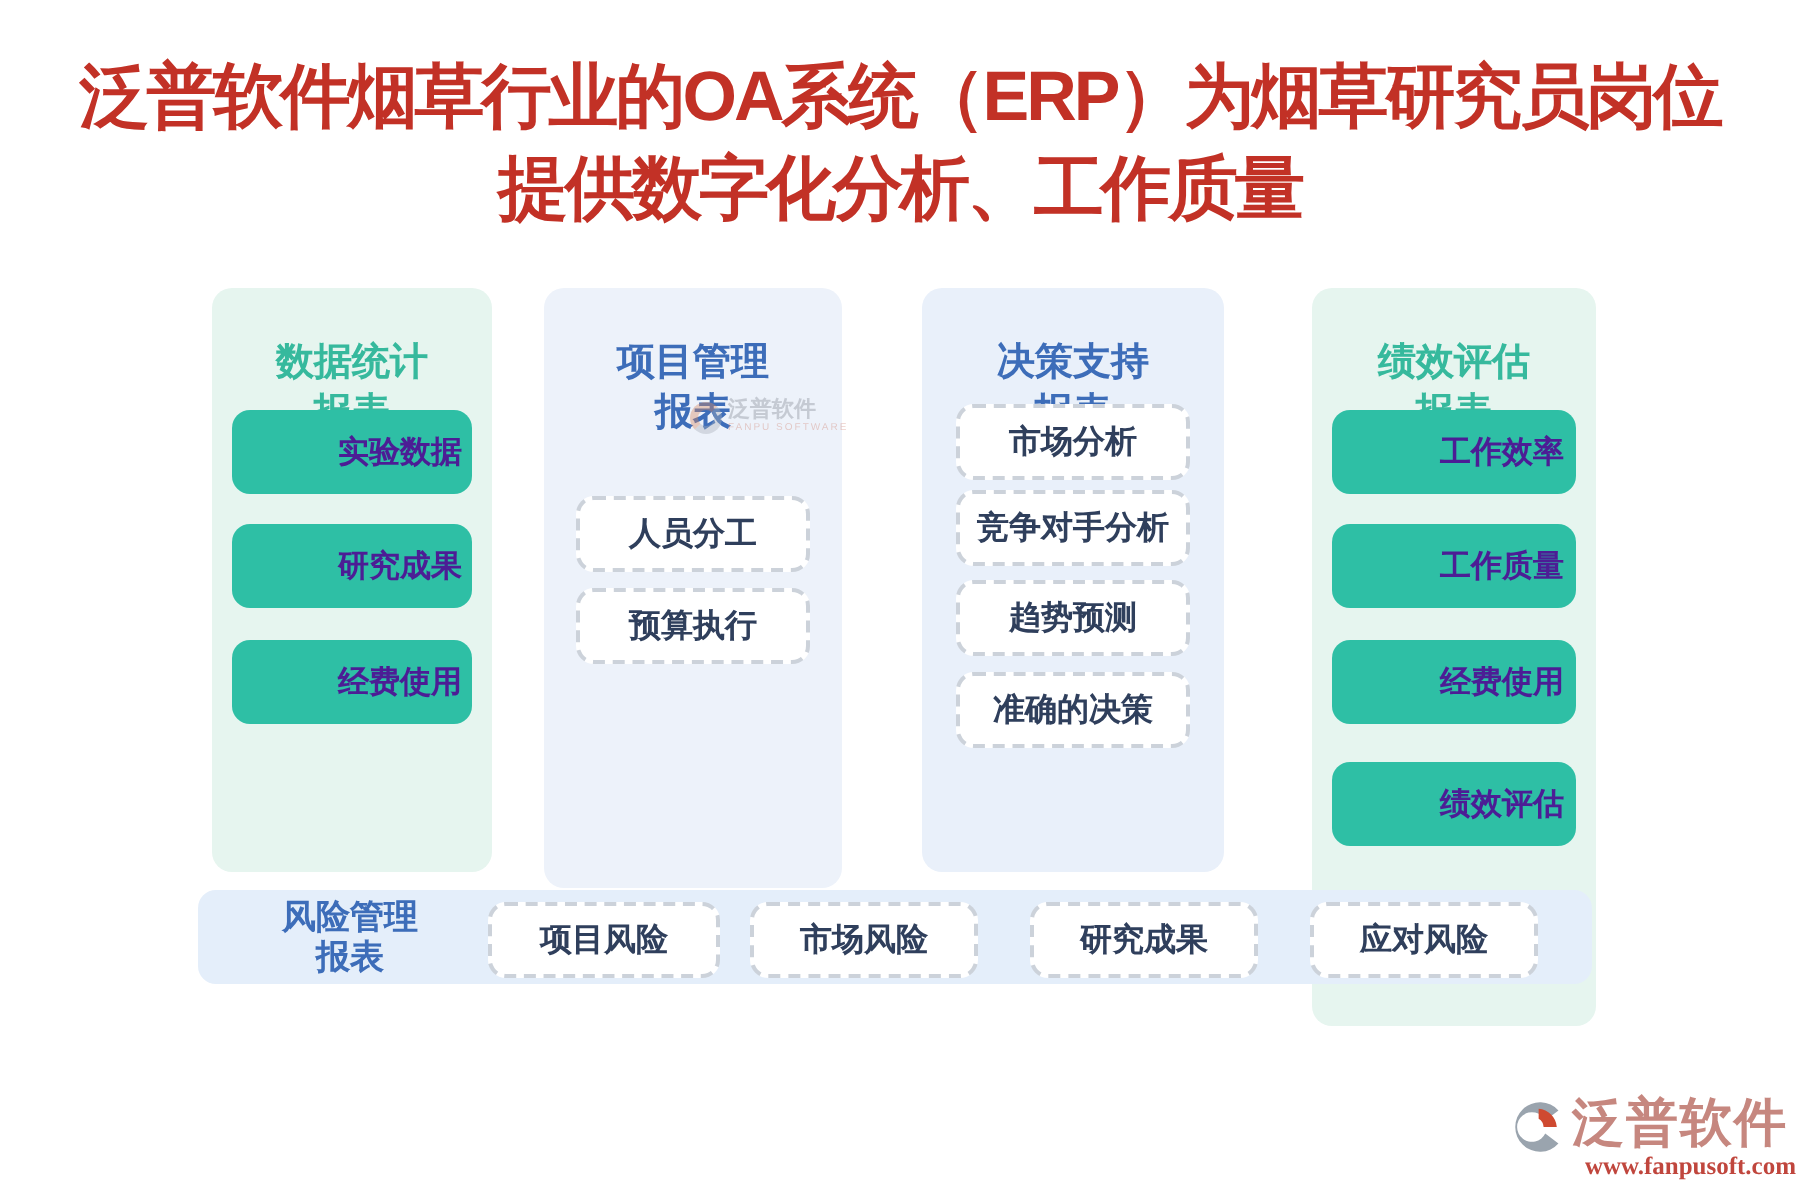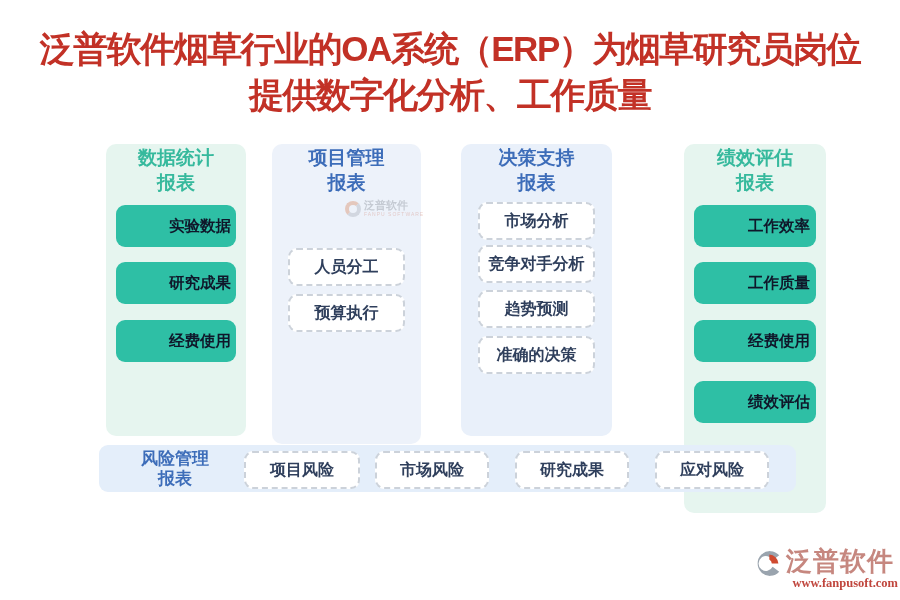--- a/index.html
+++ b/index.html
@@ -11,31 +11,31 @@
   .title{
     position:absolute;top:26px;left:0;width:100%;text-align:center;
     font-weight:900;font-size:35px;line-height:46px;letter-spacing:-1.5px;
     color:var(--title-red,#c23126);
   }
   
   .panel{position:absolute;top:144px;border-radius:10px;}
   #p1{left:106px;width:140px;height:292px;background:var(--mint-panel,#e6f5ef);}
   #p2{left:272px;width:149px;height:300px;background:var(--blue-panel-2,#edf2fa);}
   #p3{left:461px;width:151px;height:292px;background:var(--blue-panel-3,#e9f0fa);}
-  #p4{left:684px;width:142px;height:369px;background:var(--mint-panel,#e6f5ef);}
-  .ph{padding-top:1px;text-align:center;font-size:19px;font-weight:bold;line-height:25px;}
+  #p4{left:656px;width:142px;height:369px;background:var(--mint-panel,#e6f5ef);}
+  .ph{padding-top:25px;text-align:center;font-size:19px;font-weight:bold;line-height:25px;}
   .teal-h{color:var(--teal-header,#36b99d);}
   .blue-h{color:var(--blue-header,#3d6db9);}
   .btn{
     position:absolute;border-radius:9px;display:flex;align-items:center;justify-content:center;
     font-weight:bold;white-space:nowrap;
   }
   .teal-btn{
     left:10px;right:10px;height:42px;font-size:15.5px;
-    background:var(--teal,#2ebfa5);color:#0f172a;padding-left:48px;
+    background:var(--teal,#2ebfa5);color:#4c1d95;padding-left:48px;
   }
   .dash-btn{
     height:34px;font-size:16px;background:#ffffff;
     border:2px dashed var(--dash-border,#ccd2da);color:var(--dash-text,#2f3f5c);
   }
   .p2-btn{left:16px;right:16px;}
   .p3-btn{left:17px;right:17px;}
   
   .bottom-bar{
     position:absolute;left:99px;top:445px;width:697px;height:47px;border-radius:9px;

